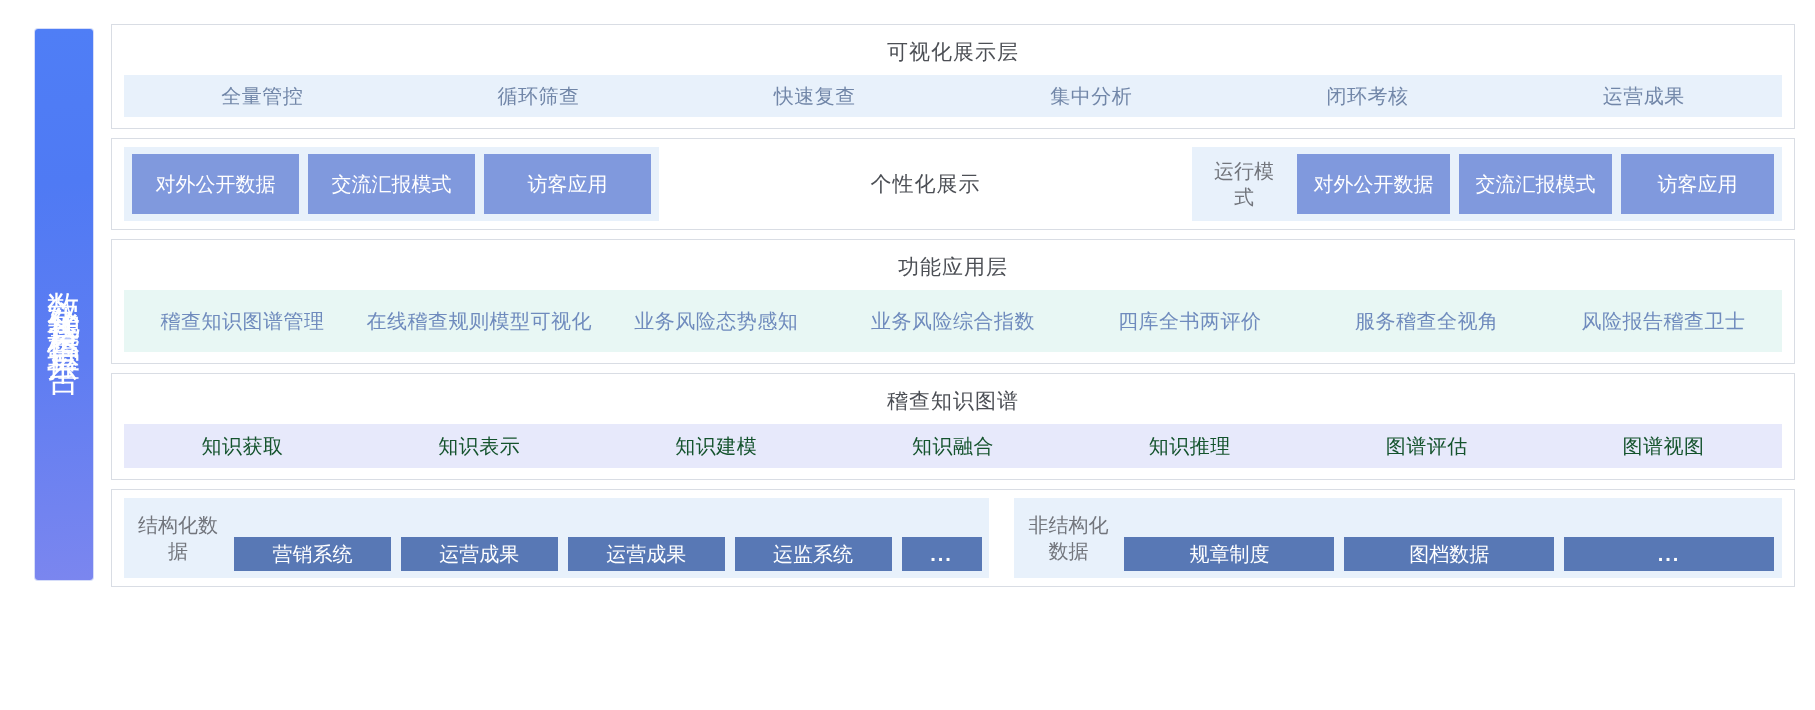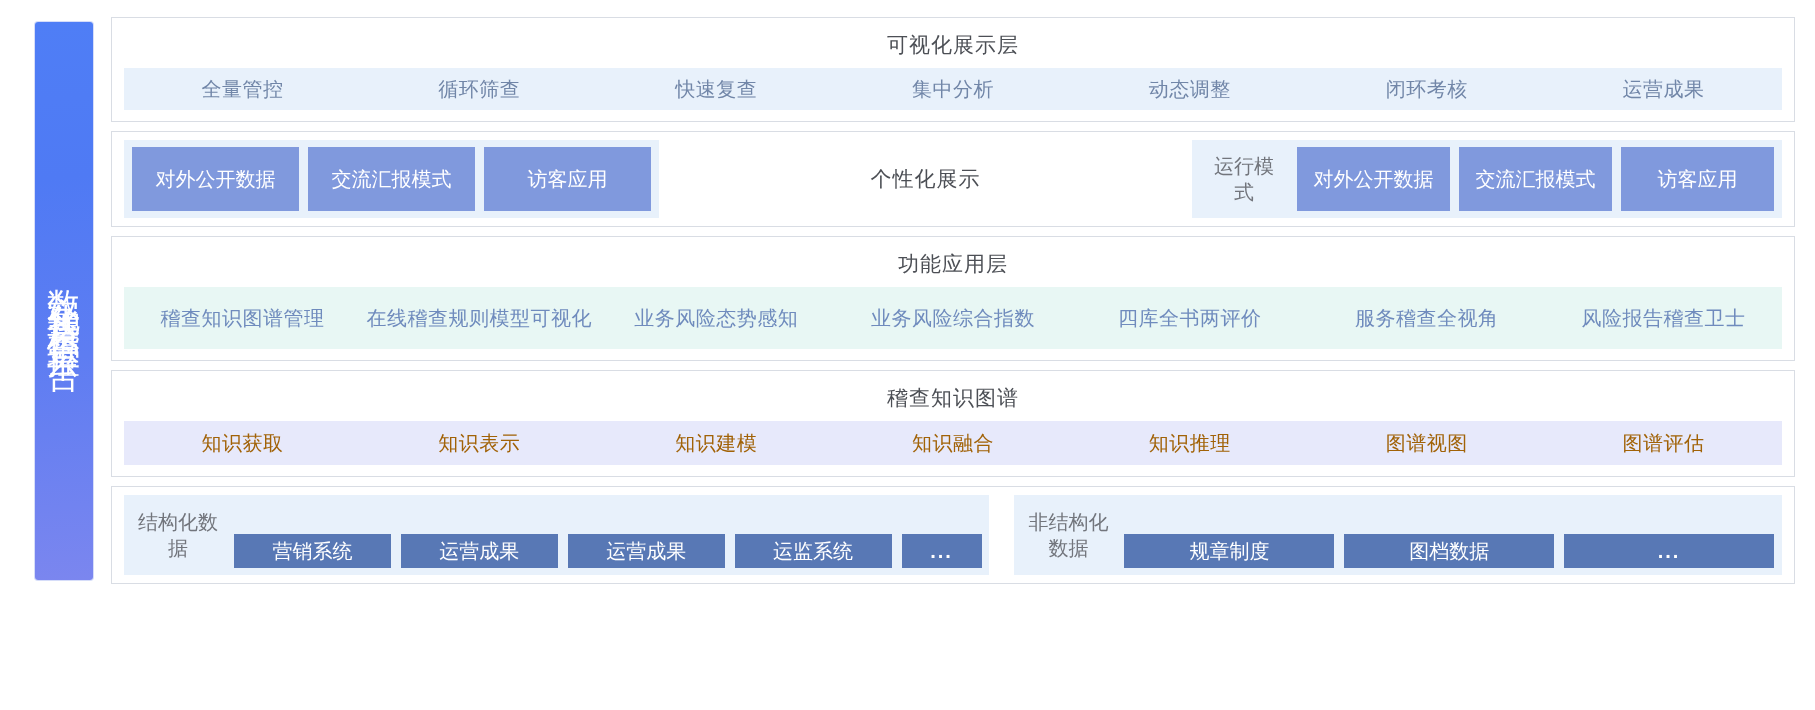--- a/index.html
+++ b/index.html
@@ -13,21 +13,21 @@
     width: 1815px;
     height: 710px;
     overflow: hidden;
   }
   #root {
     position: relative;
     width: 1815px;
     height: 592px;
     display: flex;
     box-sizing: border-box;
-    padding: 17px 20px 8px 10px;
+    padding: 24px 20px 8px 10px;
     gap: 18px;
   }
 
   
   .banner {
     flex: 0 0 58px;
     margin: 5px 0 4px 25px;
     border-radius: 3px;
     background: linear-gradient(175deg, #4f7ef6 0%, #4f7af4 28%, #5e7df2 60%, #7b86ef 100%);
     display: flex;
@@ -154,21 +154,21 @@
   
   .layer-func .cell {
     background: #e8f7f4;
     color: #6f8bbd;
     height: 62px;
   }
 
   
   .layer-kg .cell {
     background: #e7e9fb;
-    color: #a16207;
+    color: #14532d;
     height: 44px;
   }
 
   
   .layer-data {
     border: 1px solid #d9dde4;
     background: #ffffff;
     display: flex;
     align-items: stretch;
     padding: 8px 12px;
@@ -225,21 +225,20 @@
 
   <div class="layers">
 
     <section class="layer layer-vis">
       <div class="layer-title">可视化展示层</div>
       <div class="row">
         <div class="cell">全量管控</div>
         <div class="cell">循环筛查</div>
         <div class="cell">快速复查</div>
         <div class="cell">集中分析</div>
-        <div class="cell">动态调整</div>
         <div class="cell">闭环考核</div>
         <div class="cell">运营成果</div>
       </div>
     </section>
 
     <section class="layer-modes">
       <div class="mode-group left">
         <div class="mode-chip">对外公开数据</div>
         <div class="mode-chip">交流汇报模式</div>
         <div class="mode-chip">访客应用</div>
@@ -267,22 +266,22 @@
     </section>
 
     <section class="layer layer-kg">
       <div class="layer-title">稽查知识图谱</div>
       <div class="row">
         <div class="cell">知识获取</div>
         <div class="cell">知识表示</div>
         <div class="cell">知识建模</div>
         <div class="cell">知识融合</div>
         <div class="cell">知识推理</div>
+        <div class="cell">图谱评估</div>
         <div class="cell">图谱视图</div>
-        <div class="cell">图谱评估</div>
       </div>
     </section>
 
     <section class="layer-data">
       <div class="data-group structured">
         <div class="data-label">结构化数据</div>
         <div class="data-chip">营销系统</div>
         <div class="data-chip">运营成果</div>
         <div class="data-chip">运营成果</div>
         <div class="data-chip">运监系统</div>

